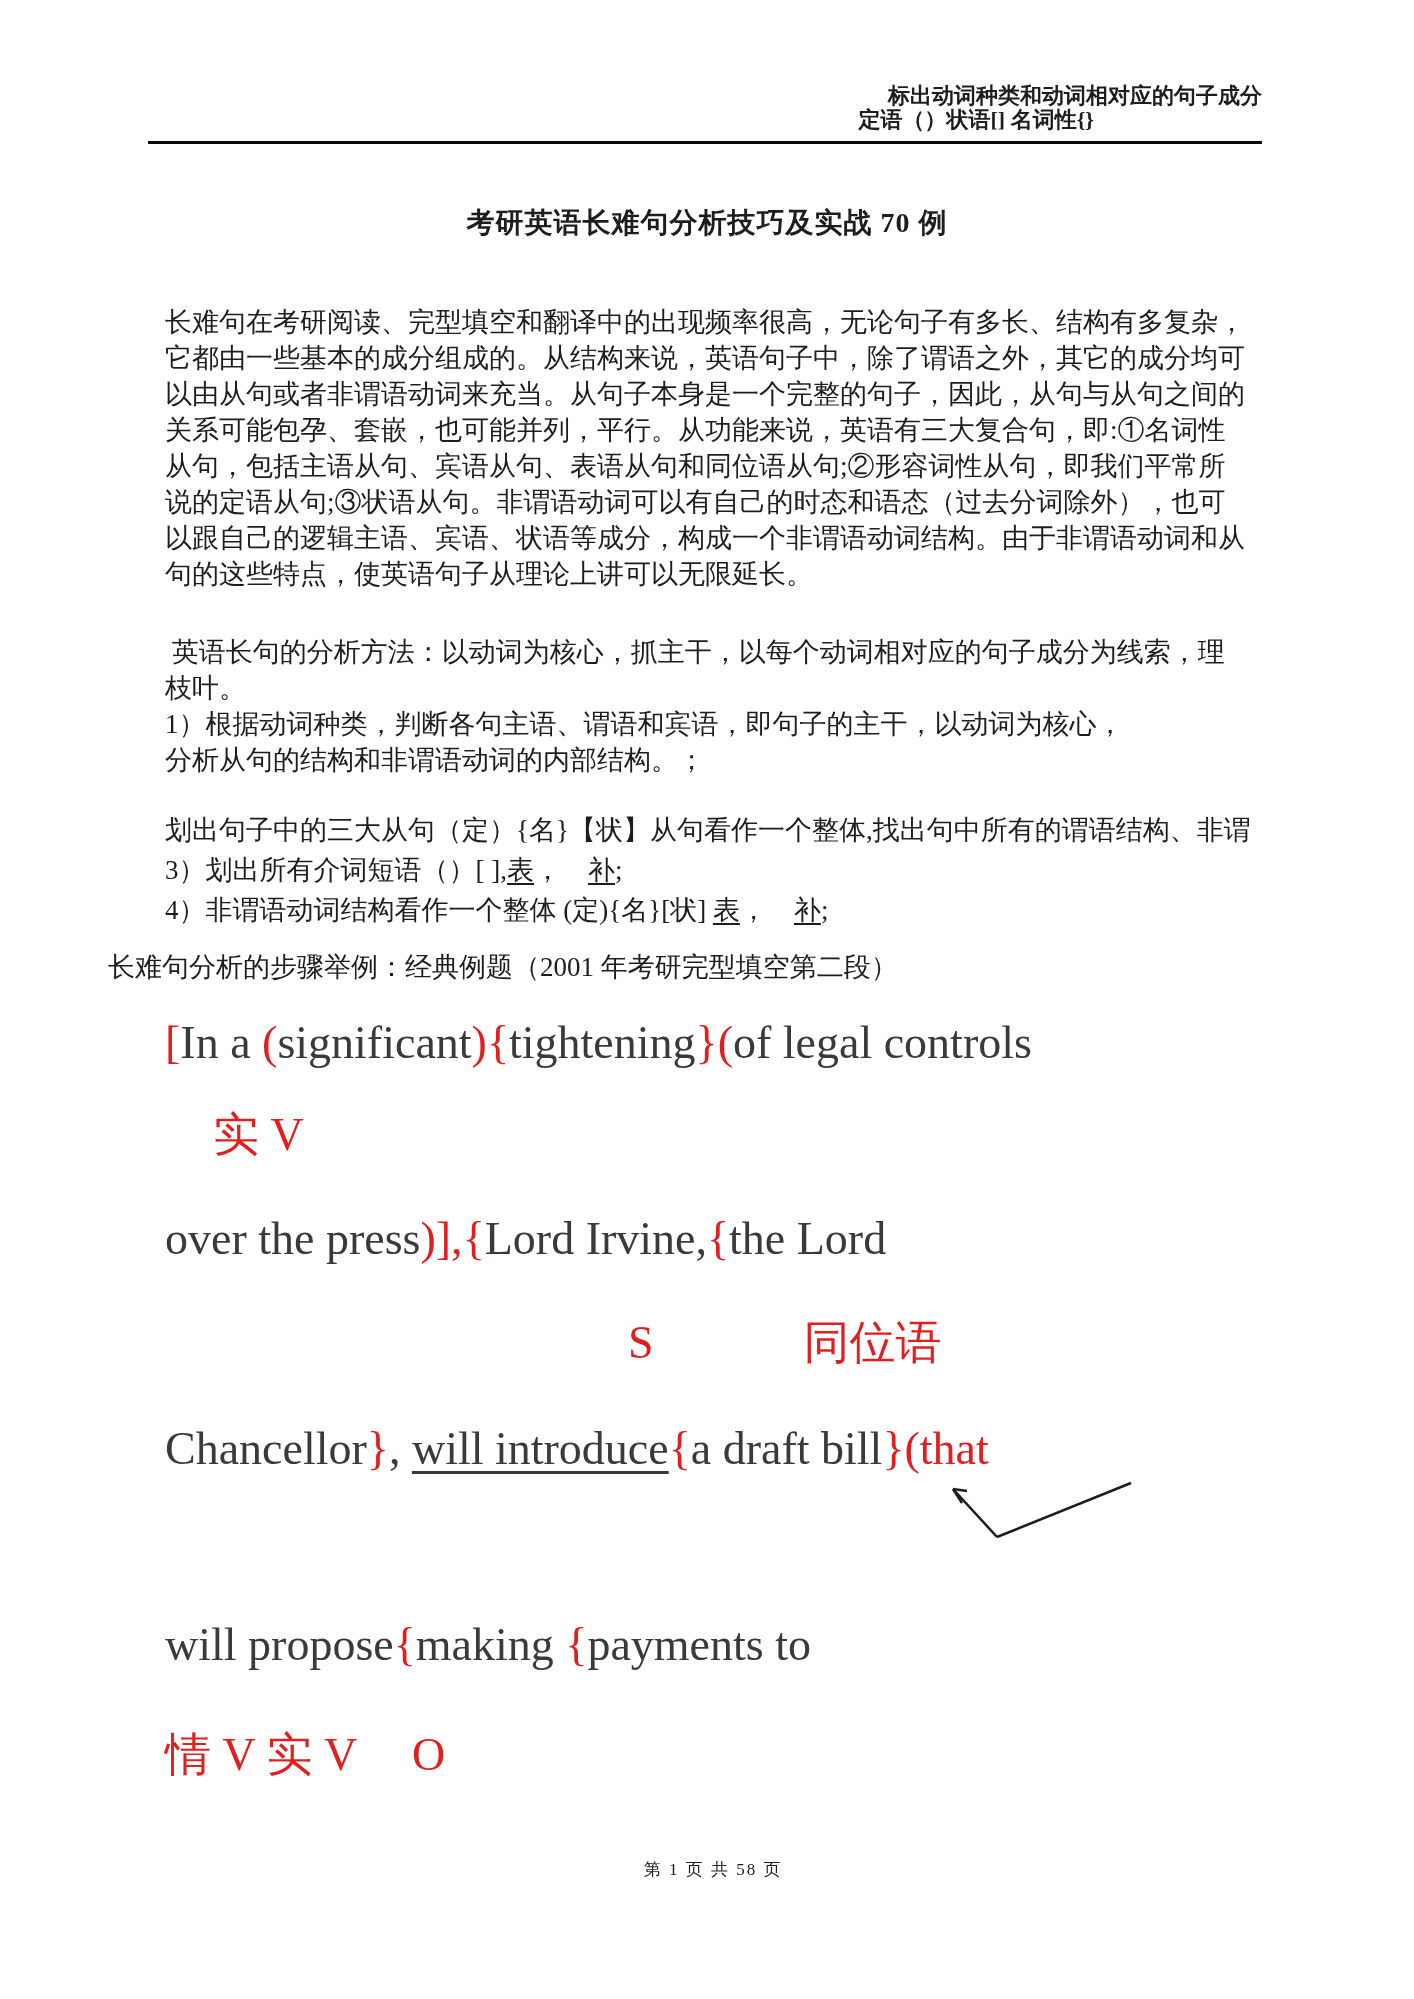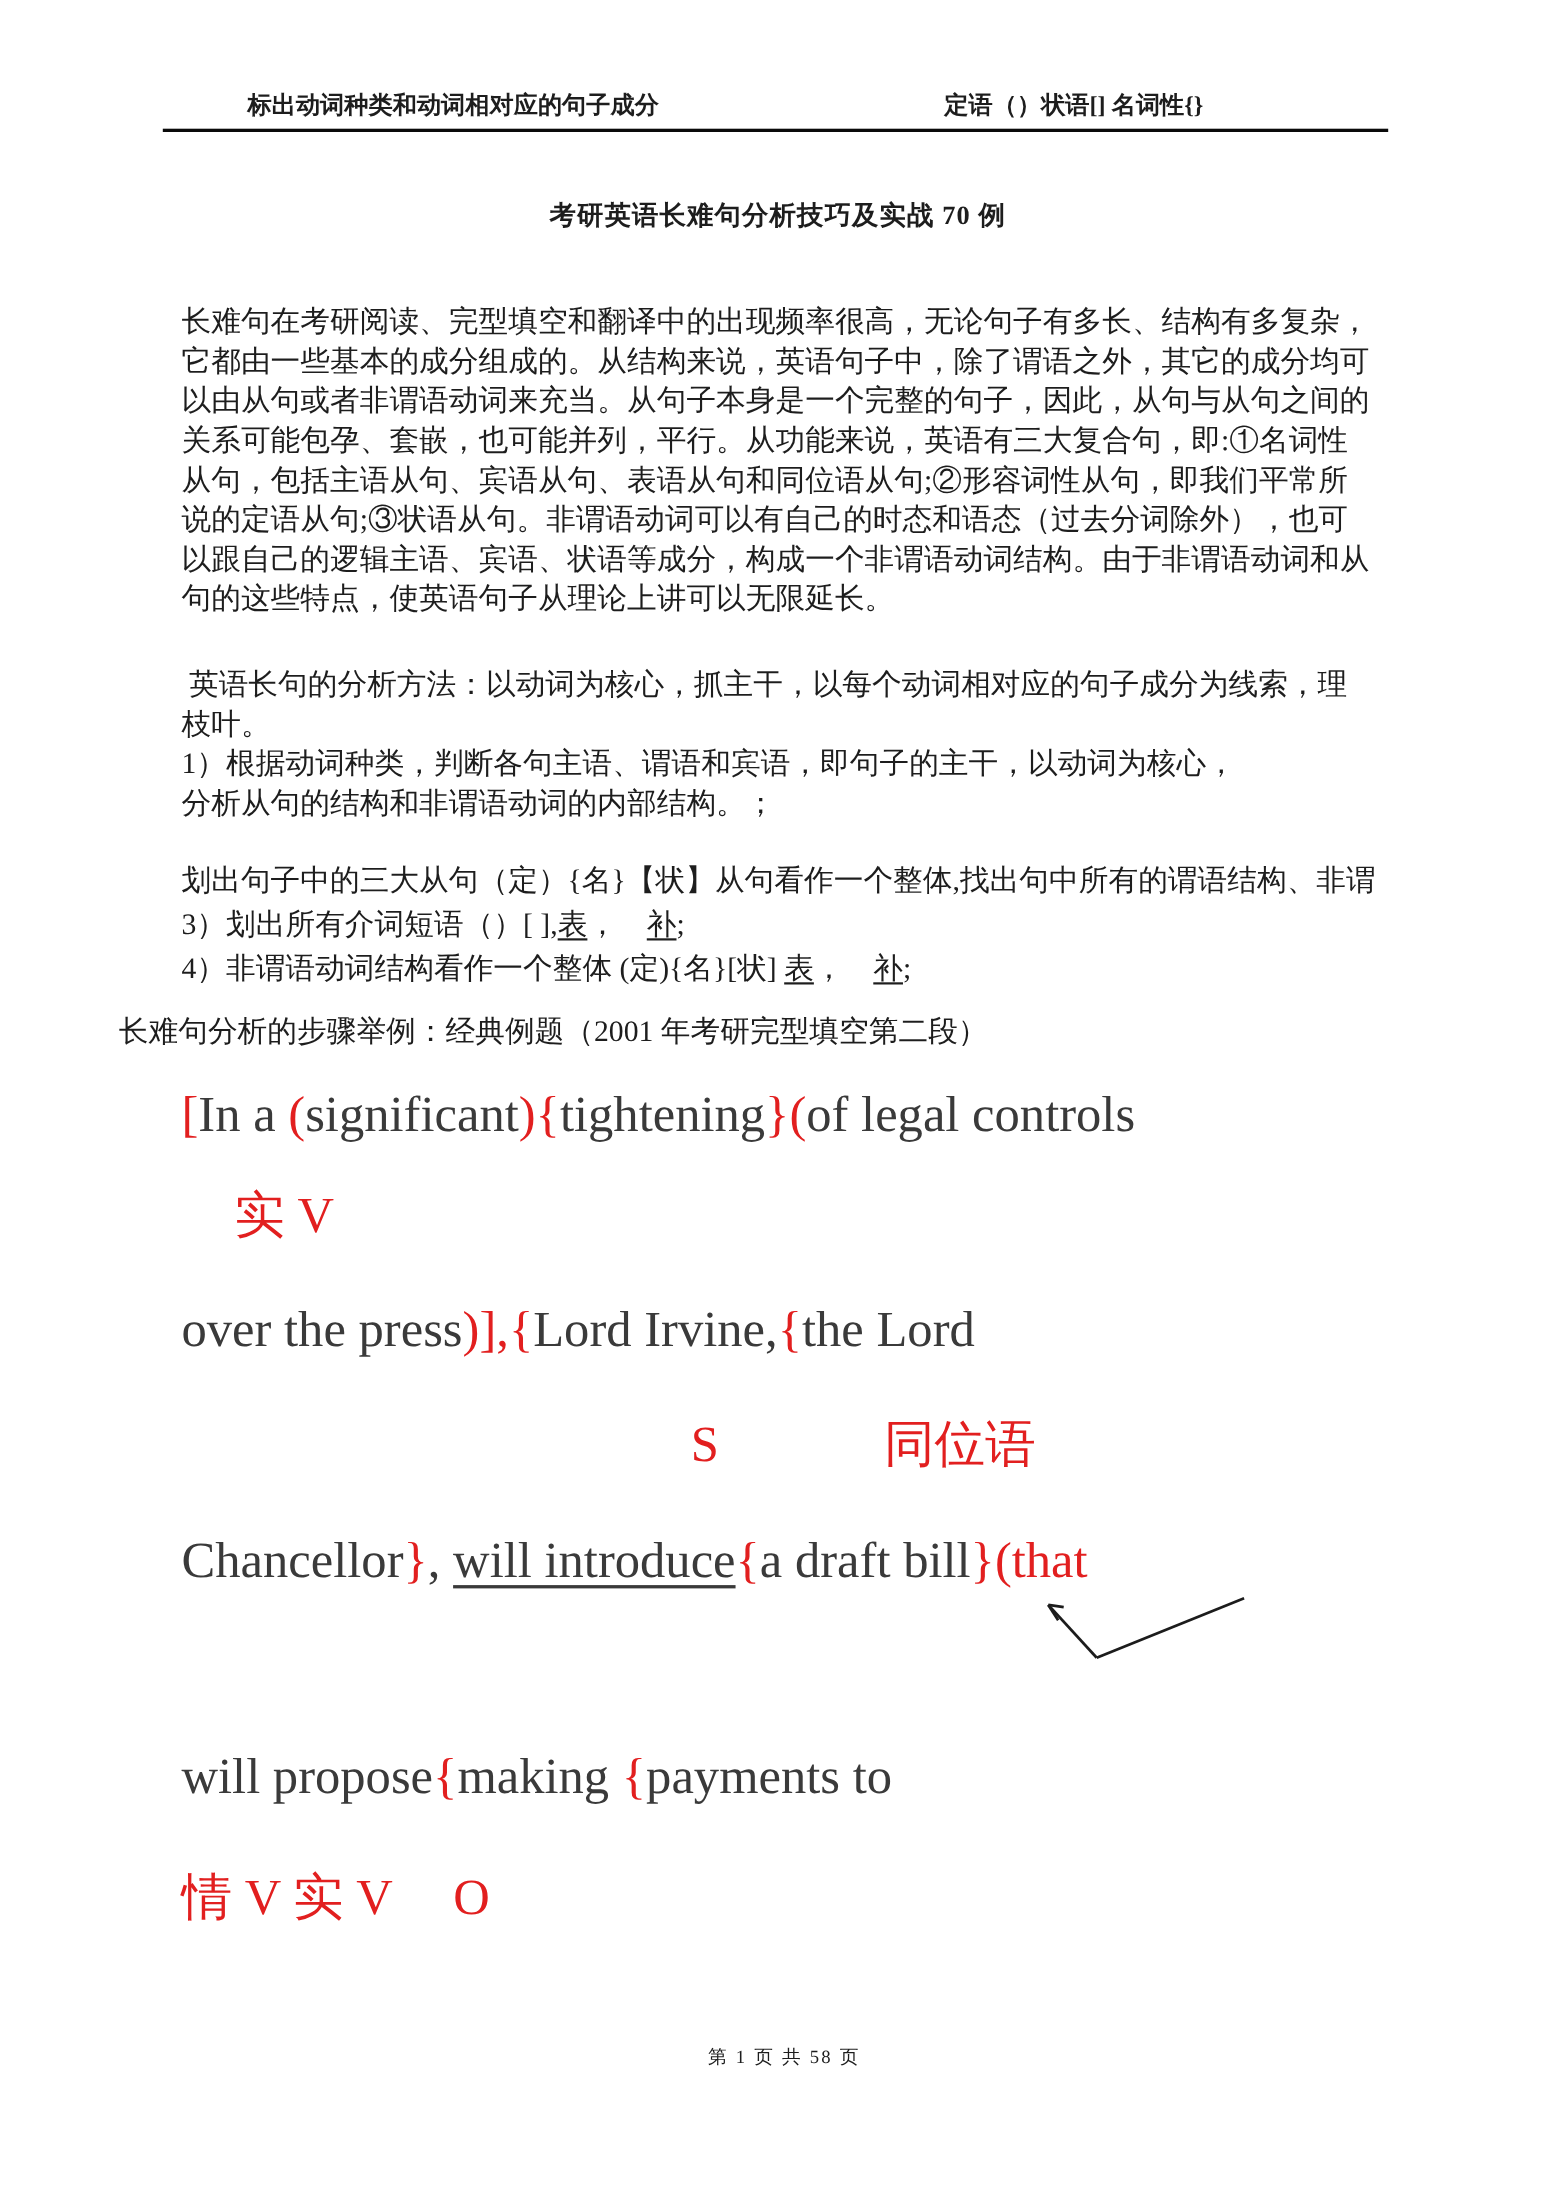--- a/index.html
+++ b/index.html
@@ -10,29 +10,29 @@
     overflow:hidden;
     font-family:"Liberation Serif","DejaVu Serif",serif;
     color:#1d1d1d;
   }
   
   .header{
     margin:84px 152px 0 148px;
     padding-bottom:9px;
     border-bottom:3px solid #0a0a0a;
     display:flex;justify-content:space-between;align-items:flex-end;
-    font-size:22px;font-weight:bold;line-height:1.1;
+    font-size:22px;font-weight:bold;line-height:1.1;flex-direction:column;
   }
   .header .h-left{padding-left:77px;white-space:pre;}
   .header .h-right{padding-right:168px;white-space:pre;}
   
   .title{
     margin-top:60px;
     text-align:center;
-    font-size:24px;font-weight:bold;
+    font-size:28px;font-weight:bold;
     letter-spacing:1px;
   }
   
   .t-line{white-space:pre-wrap;}
   .intro{margin:62px 159px 0 165px;font-size:27px;line-height:36px;}
   .method{margin:42px 159px 0 165px;font-size:27px;line-height:36px;}
   .step1{margin:0 159px 0 165px;font-size:27px;line-height:36px;}
   .clauses{margin:34px 159px 0 165px;font-size:27px;line-height:37px;}
   .clauses .gap-sm{margin-top:3px;}
   .example-intro{margin:20px 159px 0 108px;font-size:27px;line-height:36px;white-space:pre-wrap;}

